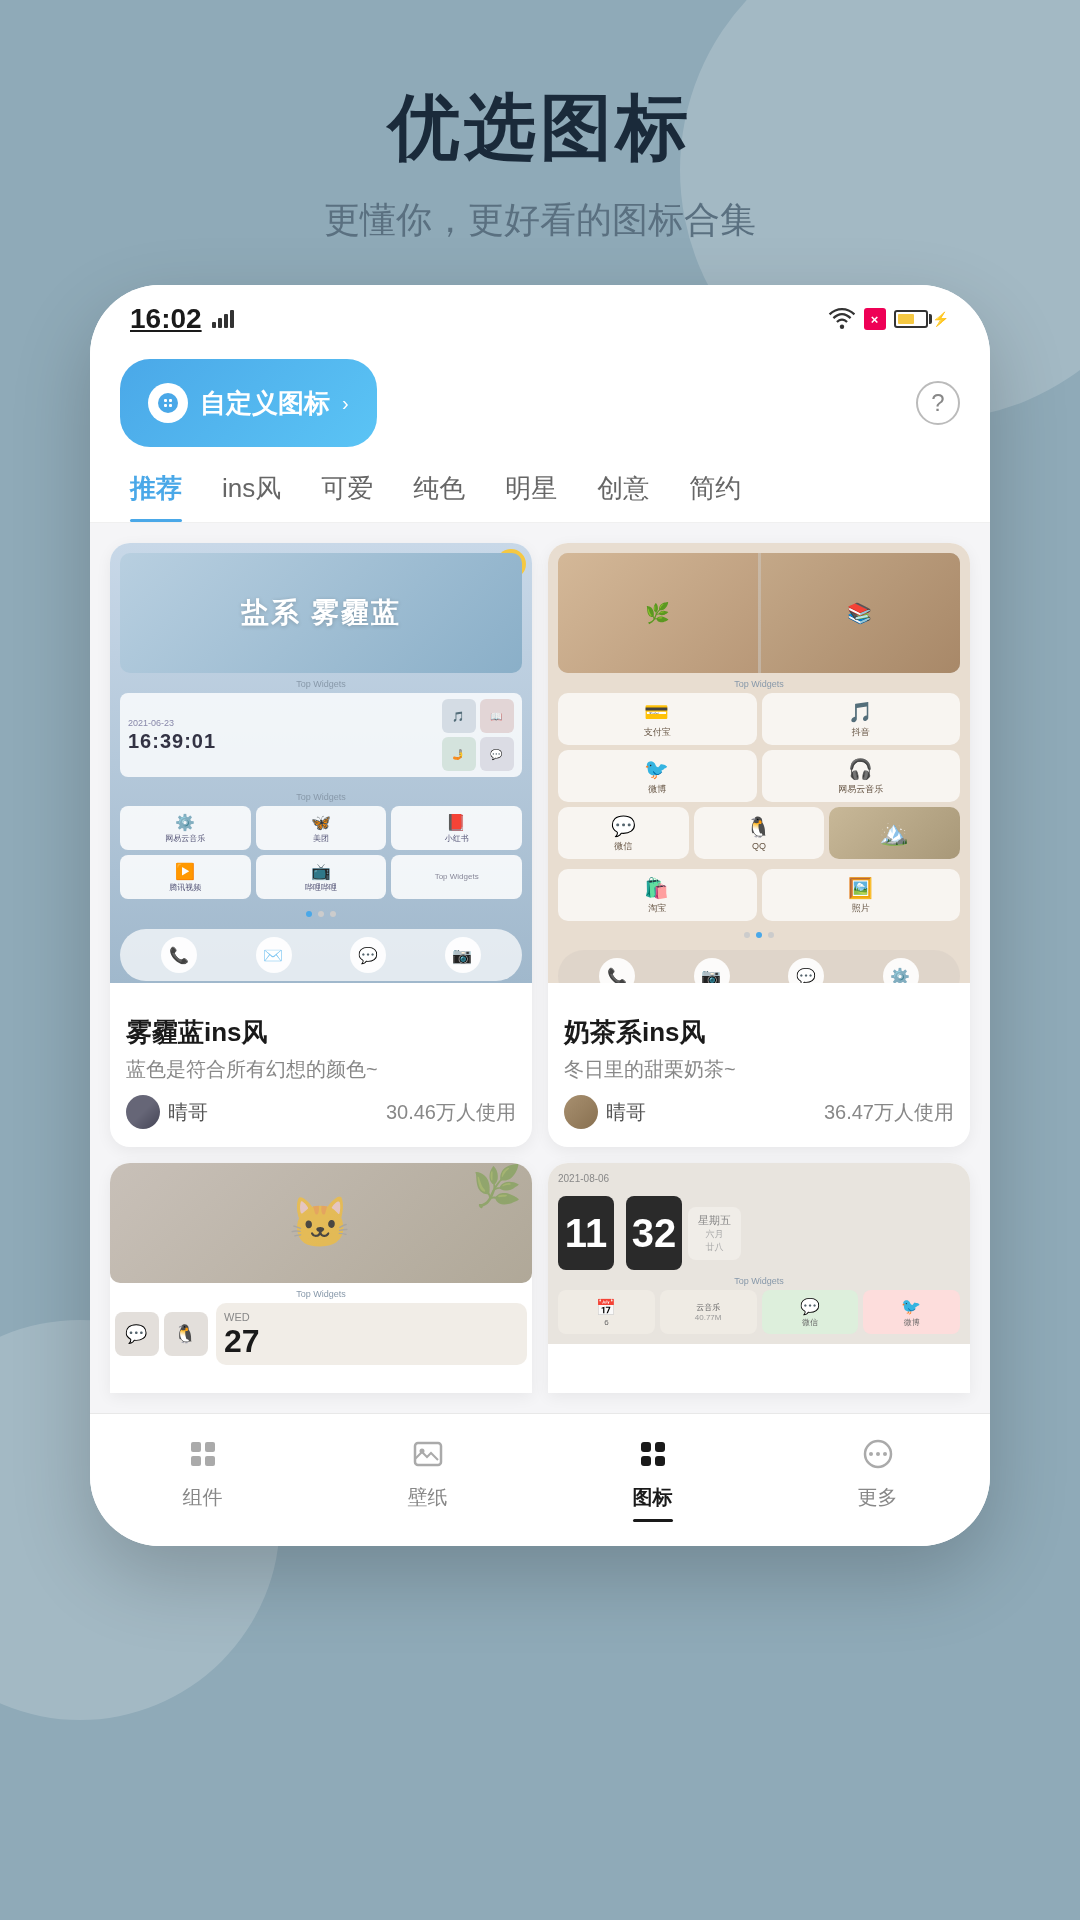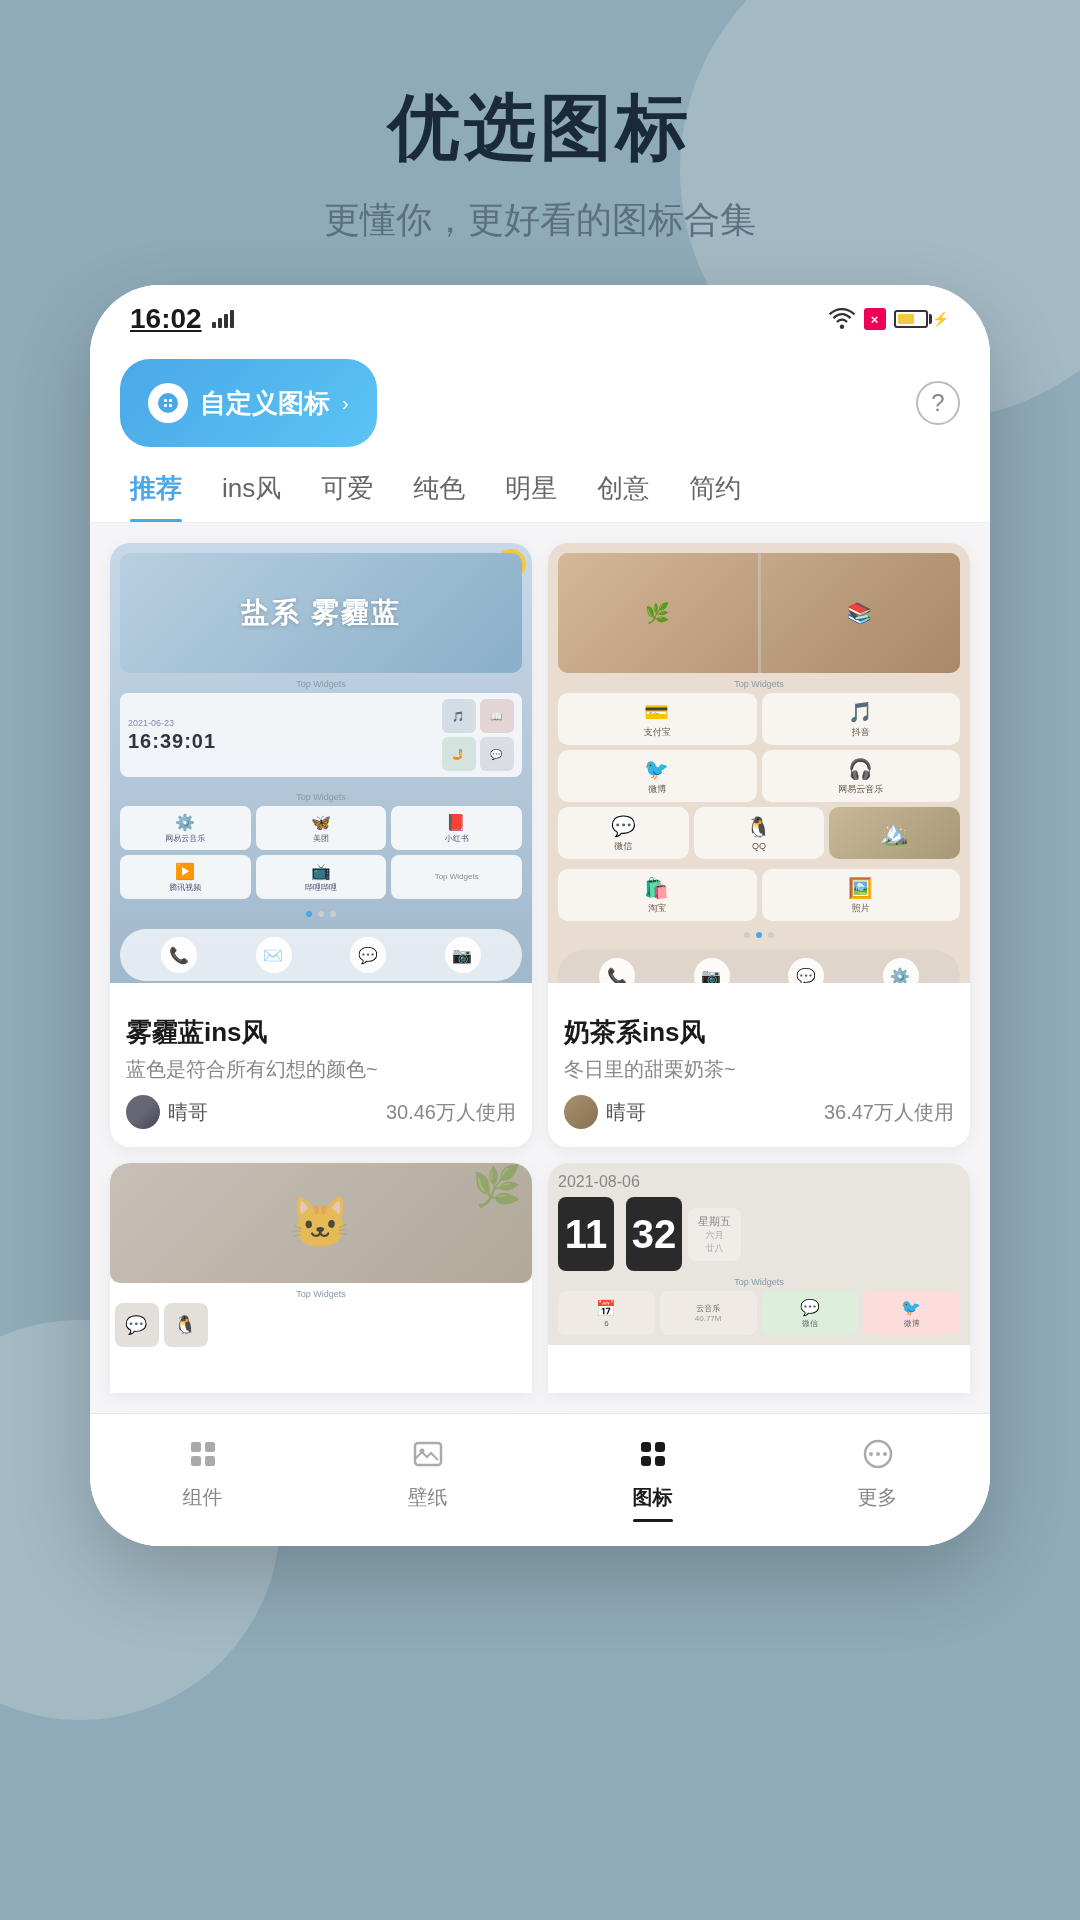--- a/index.html
+++ b/index.html
@@ -695,27 +695,31 @@
               <span class="cat-silhouette">🐱</span>
               <span class="leaf-overlay">🌿</span>
             </div>
             <div class="top-widgets-label">Top Widgets</div>
 
             <div style="display:flex;gap:8px;padding:0 5px;align-items:center;">
               <div style="display:grid;grid-template-columns:1fr 1fr;gap:5px;">
                 <div style="background:rgba(220,215,210,0.8);border-radius:8px;width:44px;height:44px;display:flex;align-items:center;justify-content:center;font-size:18px;">💬</div>
                 <div style="background:rgba(220,215,210,0.8);border-radius:8px;width:44px;height:44px;display:flex;align-items:center;justify-content:center;font-size:18px;">🐧</div>
               </div>
+              <div style="flex:1;background:rgba(240,235,228,0.9);border-radius:10px;padding:8px;display:flex;flex-direction:column;justify-content:center;">
+                <div style="font-size:11px;color:#888;margin-bottom:2px;">WED</div>
+                <div style="font-size:32px;font-weight:800;color:#1a1a1a;line-height:1;">27</div>
+              </div>
             </div>
           </div>
         </div>
 
         <div class="theme-card partial-card">
           <div style="padding:10px;background:#e8e4de;">
-            <div style="font-size:16px;color:#888;margin-bottom:6px;">2021-08-06</div>
+            <div style="font-size:10px;color:#888;margin-bottom:12px;">2021-08-06</div>
 
             <div class="flip-clock">
               <div class="flip-digit">11</div>
               <div class="flip-colon"></div>
               <div class="flip-digit">32</div>
               <div class="flip-day">
                 <span class="week-text">星期五</span>
                 <span class="lunar-text">六月<br>廿八</span>
               </div>
             </div>

